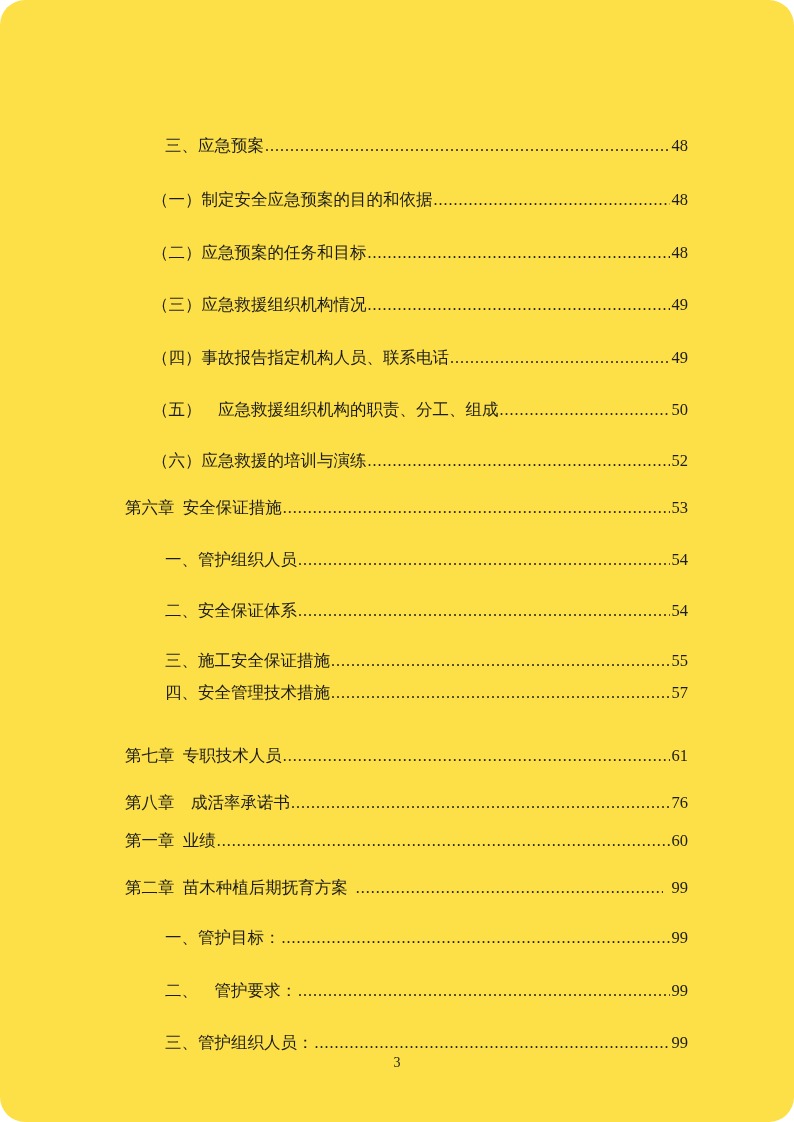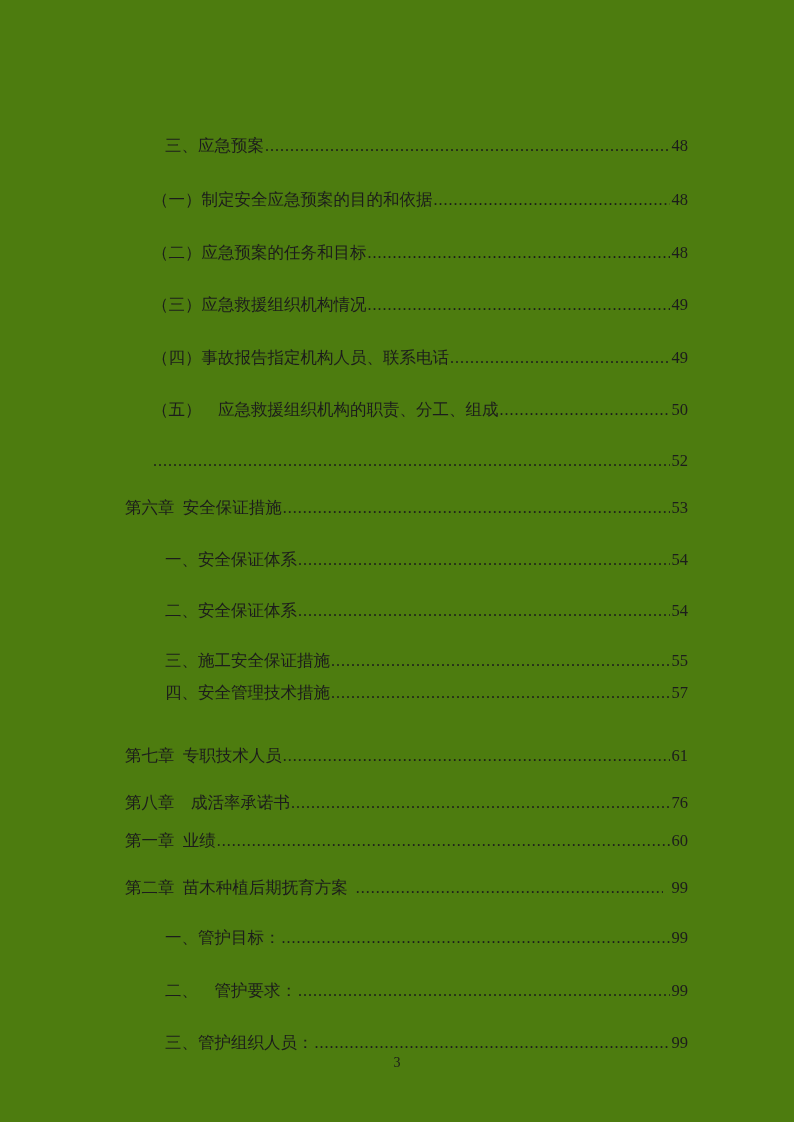--- a/index.html
+++ b/index.html
@@ -4,24 +4,25 @@
 <style>
   html, body {
     margin: 0;
     padding: 0;
     background: #ffffff;
   }
   .page {
     position: relative;
     width: 794px;
     height: 1122px;
-    background: #4d7c0f;
+    background: #fde047;
     overflow: hidden;
     font-family: "Liberation Serif", "DejaVu Serif", serif;
     color: #1c1c1c;
+    border-radius: 25px;
   }
   .toc-line {
     position: absolute;
     left: 125px;
     right: 106px;
     display: flex;
     align-items: baseline;
     font-size: 16.5px;
     line-height: 22px;
     white-space: pre;
@@ -62,23 +63,23 @@
 <body>
 
 <div class="page">
   <div id="toc">
       <div class="toc-line lv2" style="top: 95px;"><span class="toc-title">三、应急预案</span><span class="dot-leader"></span><span class="toc-page">48</span></div>
       <div class="toc-line lv3" style="top: 149px;"><span class="toc-title">（一）制定安全应急预案的目的和依据</span><span class="dot-leader"></span><span class="toc-page">48</span></div>
       <div class="toc-line lv3" style="top: 202px;"><span class="toc-title">（二）应急预案的任务和目标</span><span class="dot-leader"></span><span class="toc-page">48</span></div>
       <div class="toc-line lv3" style="top: 254px;"><span class="toc-title">（三）应急救援组织机构情况</span><span class="dot-leader"></span><span class="toc-page">49</span></div>
       <div class="toc-line lv3" style="top: 307px;"><span class="toc-title">（四）事故报告指定机构人员、联系电话</span><span class="dot-leader"></span><span class="toc-page">49</span></div>
       <div class="toc-line lv3" style="top: 359px;"><span class="toc-title">（五）　应急救援组织机构的职责、分工、组成</span><span class="dot-leader"></span><span class="toc-page">50</span></div>
-      <div class="toc-line lv3" style="top: 410px;"><span class="dot-leader"></span><span class="toc-page">52</span></div>
+      <div class="toc-line lv3" style="top: 410px;"><span class="toc-title">（六）应急救援的培训与演练</span><span class="dot-leader"></span><span class="toc-page">52</span></div>
       <div class="toc-line lv1" style="top: 457px;"><span class="toc-title">第六章  安全保证措施</span><span class="dot-leader"></span><span class="toc-page">53</span></div>
-      <div class="toc-line lv2" style="top: 509px;"><span class="toc-title">一、安全保证体系</span><span class="dot-leader"></span><span class="toc-page">54</span></div>
+      <div class="toc-line lv2" style="top: 509px;"><span class="toc-title">一、管护组织人员</span><span class="dot-leader"></span><span class="toc-page">54</span></div>
       <div class="toc-line lv2" style="top: 560px;"><span class="toc-title">二、安全保证体系</span><span class="dot-leader"></span><span class="toc-page">54</span></div>
       <div class="toc-line lv2" style="top: 610px; justify-content: center;"><span class="toc-title">三、施工安全保证措施</span><span class="dot-leader"></span><span class="toc-page">55</span></div>
       <div class="toc-line lv2" style="top: 642px;"><span class="toc-title">四、安全管理技术措施</span><span class="dot-leader"></span><span class="toc-page">57</span></div>
       <div class="toc-line lv1" style="top: 705px;"><span class="toc-title">第七章  专职技术人员</span><span class="dot-leader"></span><span class="toc-page">61</span></div>
       <div class="toc-line lv1" style="top: 752px;"><span class="toc-title">第八章　成活率承诺书</span><span class="dot-leader"></span><span class="toc-page">76</span></div>
       <div class="toc-line lv1" style="top: 790px;"><span class="toc-title">第一章  业绩</span><span class="dot-leader"></span><span class="toc-page">60</span></div>
       <div class="toc-line lv1" style="top: 837px; gap: 7px;"><span class="toc-title">第二章  苗木种植后期抚育方案</span><span class="dot-leader"></span><span class="toc-page">99</span></div>
       <div class="toc-line lv2" style="top: 887px; font-family: Liberation Serif, serif;"><span class="toc-title">一、管护目标：</span><span class="dot-leader"></span><span class="toc-page">99</span></div>
       <div class="toc-line lv2" style="top: 940px;"><span class="toc-title">二、　管护要求：</span><span class="dot-leader"></span><span class="toc-page">99</span></div>
       <div class="toc-line lv2" style="top: 992px;"><span class="toc-title">三、管护组织人员：</span><span class="dot-leader"></span><span class="toc-page">99</span></div>

